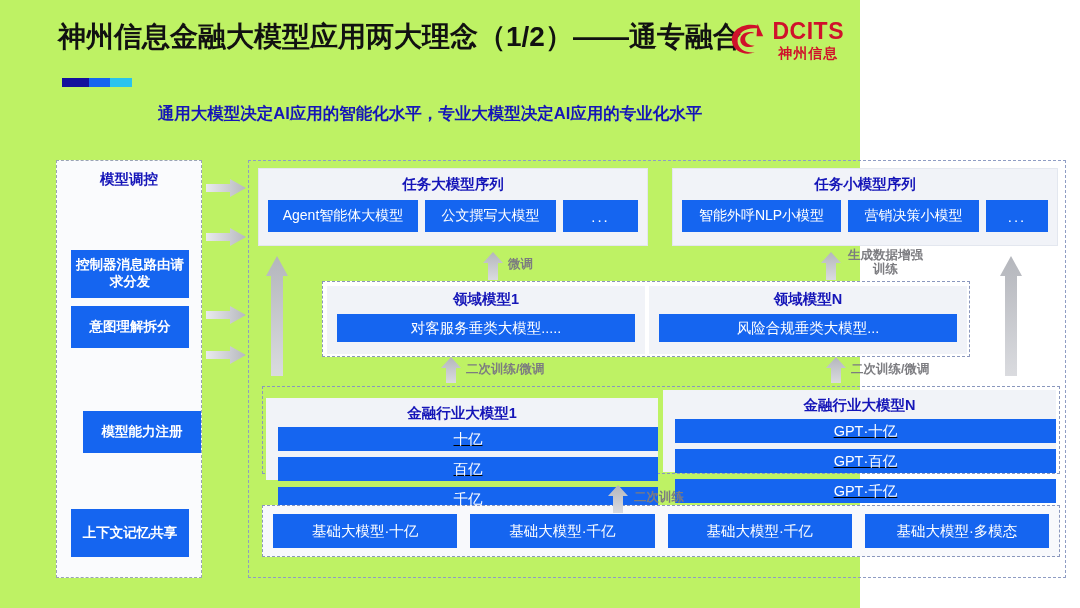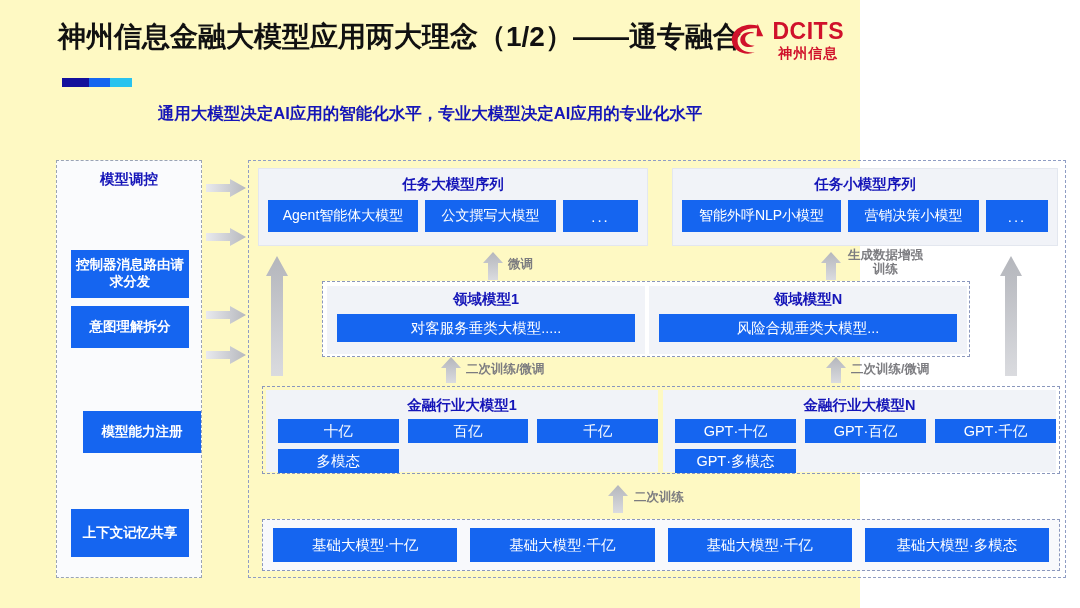--- a/index.html
+++ b/index.html
@@ -2,21 +2,21 @@
 <html><head>
 <meta charset="utf-8">
 <style>
   * { box-sizing: border-box; margin: 0; padding: 0; }
   html, body {
     width: 1080px; height: 608px;
     background: #ffffff;
     font-family: "Liberation Sans", "DejaVu Sans", sans-serif;
     overflow: hidden;
   }
-  .slide { position: relative; width: 860px; height: 608px; background:#fef9c3; }
+  .slide { position: relative; width: 860px; height: 608px; background:#bef264; }
 
   
   .title {
     position: absolute; left: 58px; top: 18px;
     font-size: 28px; font-weight: bold; color: #111; letter-spacing: 0px;
     white-space: nowrap;
   }
   .title-bar {
     position: absolute; left: 62px; top: 78px;
     width: 70px; height: 9px; display: flex;
@@ -96,30 +96,30 @@
   .domain-cell .panel-title { padding-top:4px; }
   .domain-bar {
     margin:5px 10px 0 10px; height:28px; background:#1565f0; color:#fff;
     font-size:14.5px; display:flex; align-items:center; justify-content:center;
   }
 
   
   #industry-wrap { position:absolute; left:262px; top:386px; width:798px; height:88px;
                    border:1.3px dashed #8a97bd; }
   .ind-cell { position:absolute; top:3px; height:82px; background:#f1f3f8; }
-  #industry-left  { left:3px;   width:392px; }
+  #industry-left  { left:3px;   width:392px;margin-top:8px; }
   #industry-right { left:400px; width:393px; }
-  .ind-grid { display:grid; grid-template-columns:1fr 1fr 1fr; gap:6px 9px; padding:4px 0 0 12px; }
+  .ind-grid { display:grid; grid-template-columns:1fr; gap:6px 9px; padding:4px 0 0 12px;text-decoration:underline; }
   .ind-chip {
     background:#1565f0; color:#fff; font-size:14.5px; height:24px;
     display:flex; align-items:center; justify-content:center;
   }
 
   
-  #base-wrap { position:absolute; left:262px; top:519px; width:798px; height:52px;
+  #base-wrap { position:absolute; left:262px; top:505px; width:798px; height:52px;
                border:1.3px dashed #8a97bd; background:#f8f9fc; }
   .base-grid { display:flex; gap:13px; padding:8px 10px; }
   .base-chip {
     flex:1; background:#1565f0; color:#fff; font-size:14.5px; height:34px;
     display:flex; align-items:center; justify-content:center; white-space:nowrap;
   }
 
   
   .uparrow { position:absolute; }
   .alabel {

